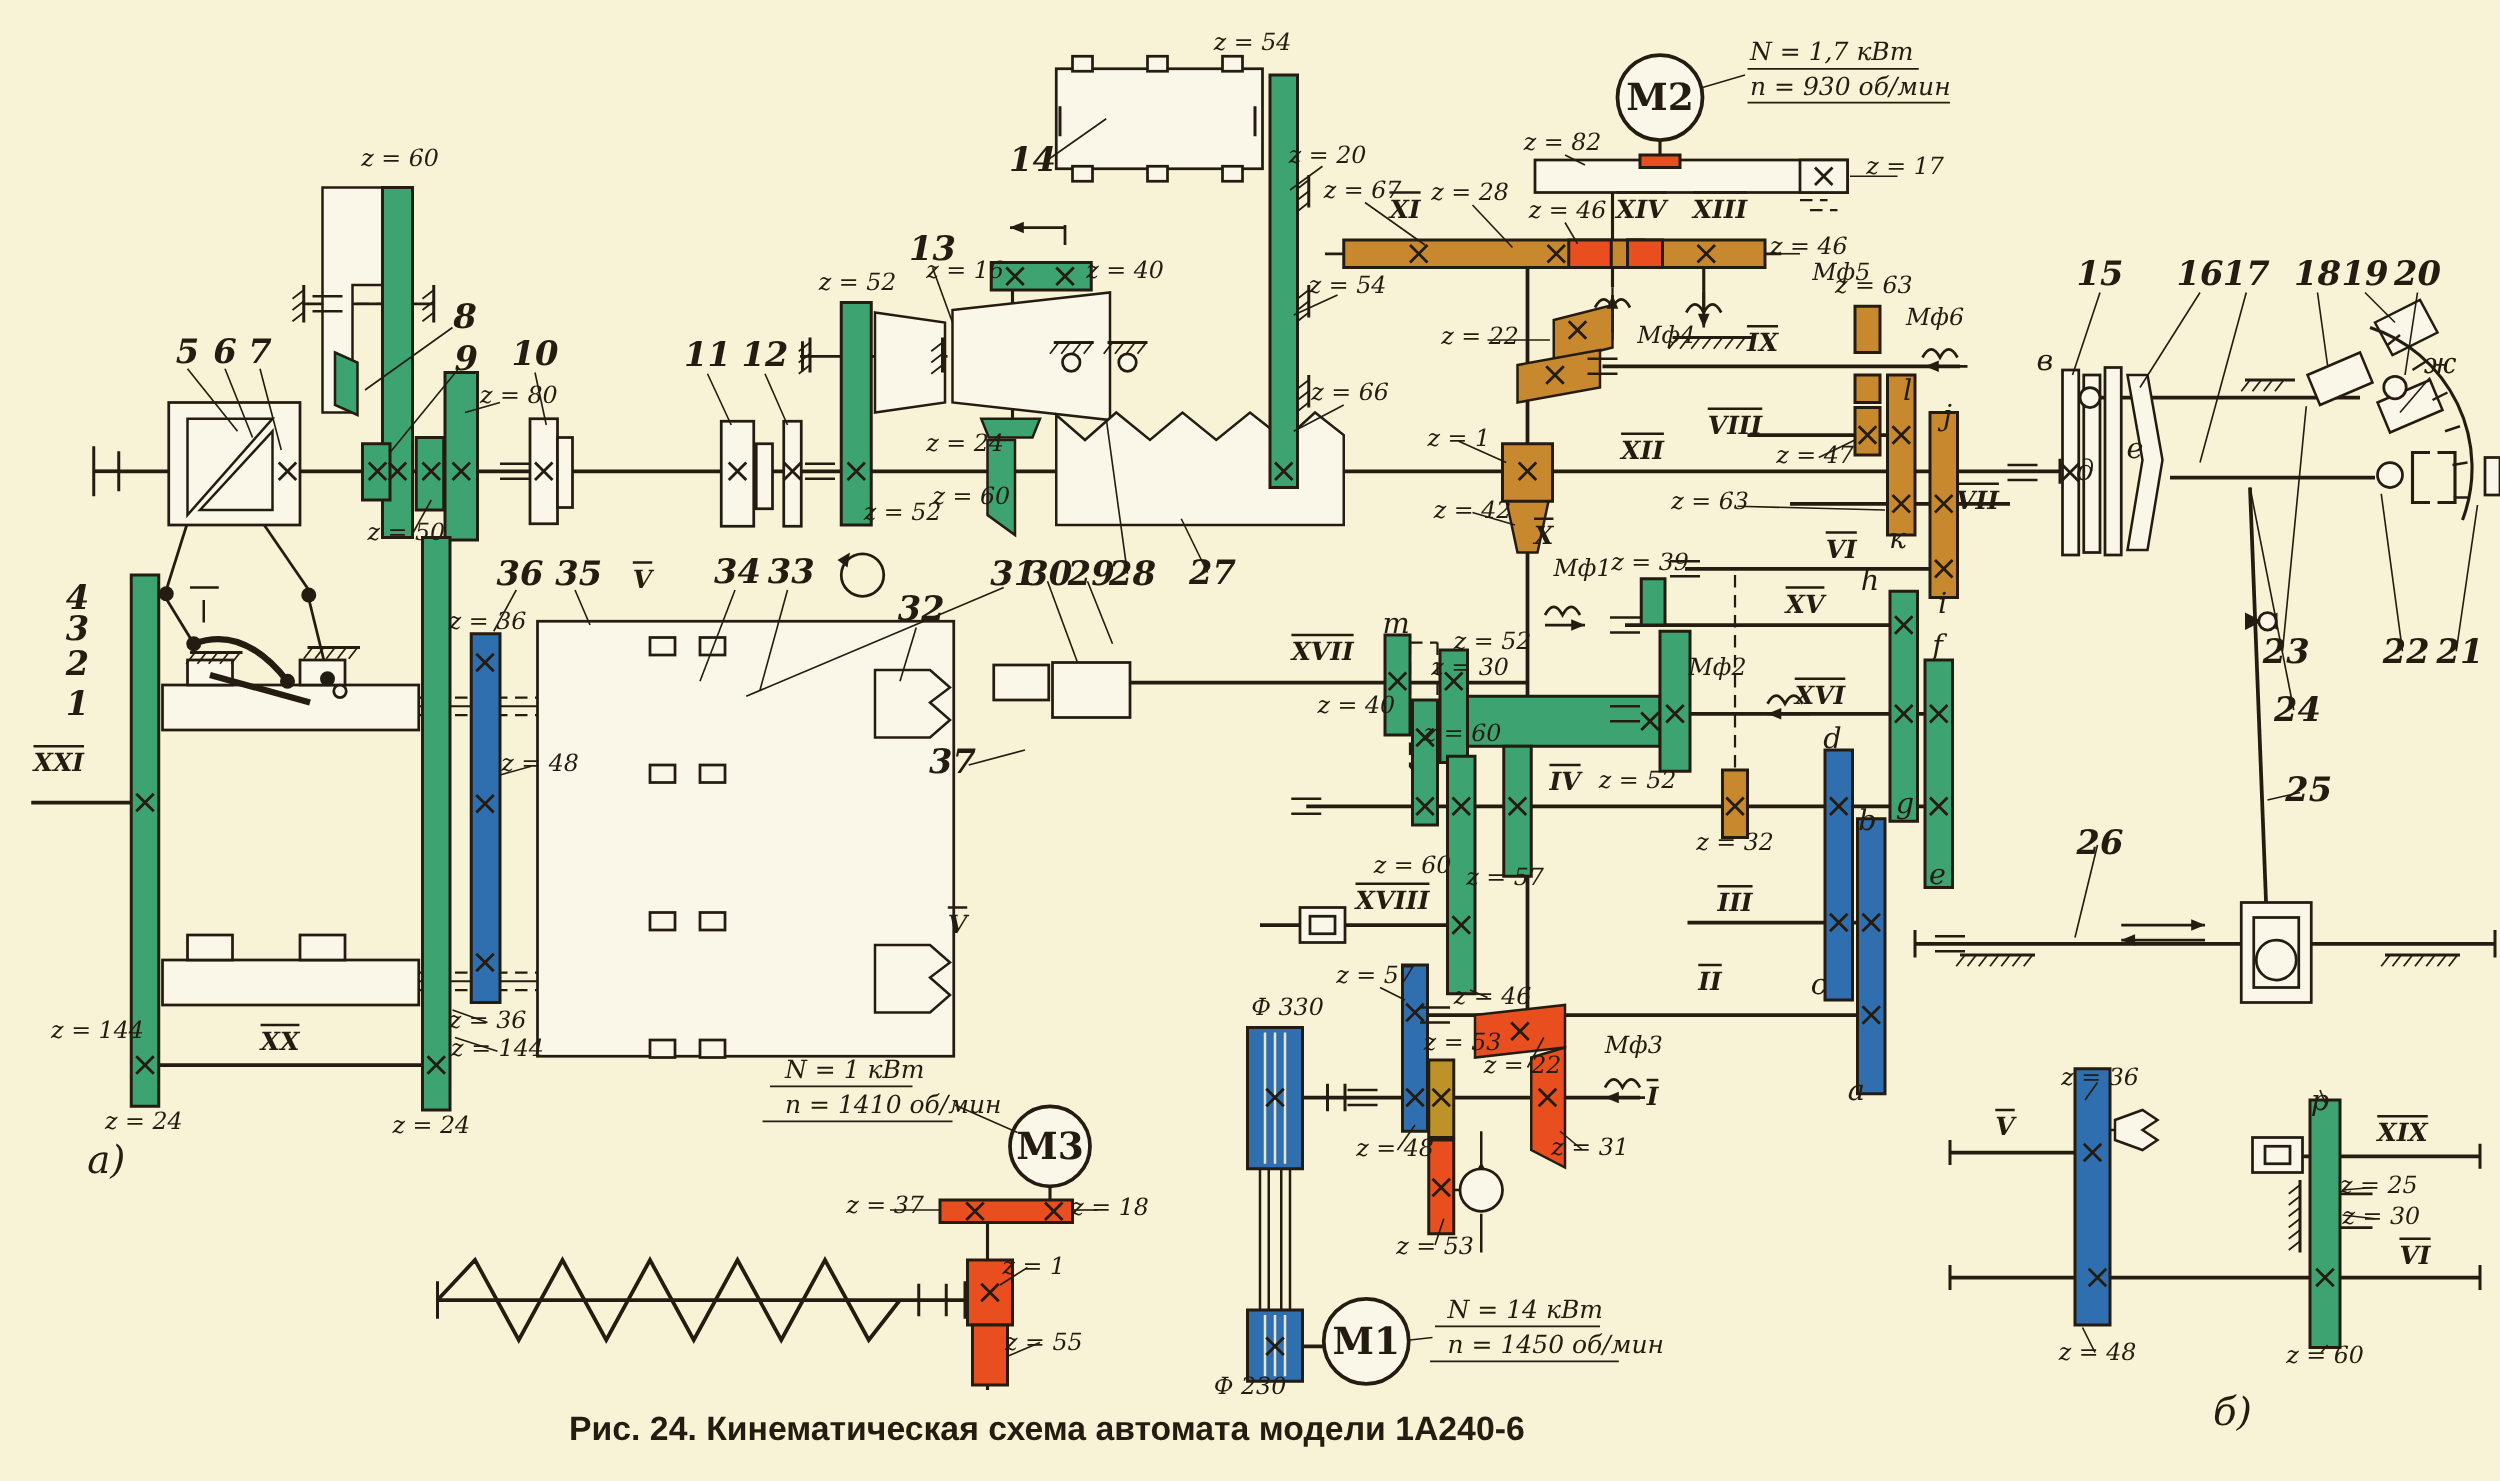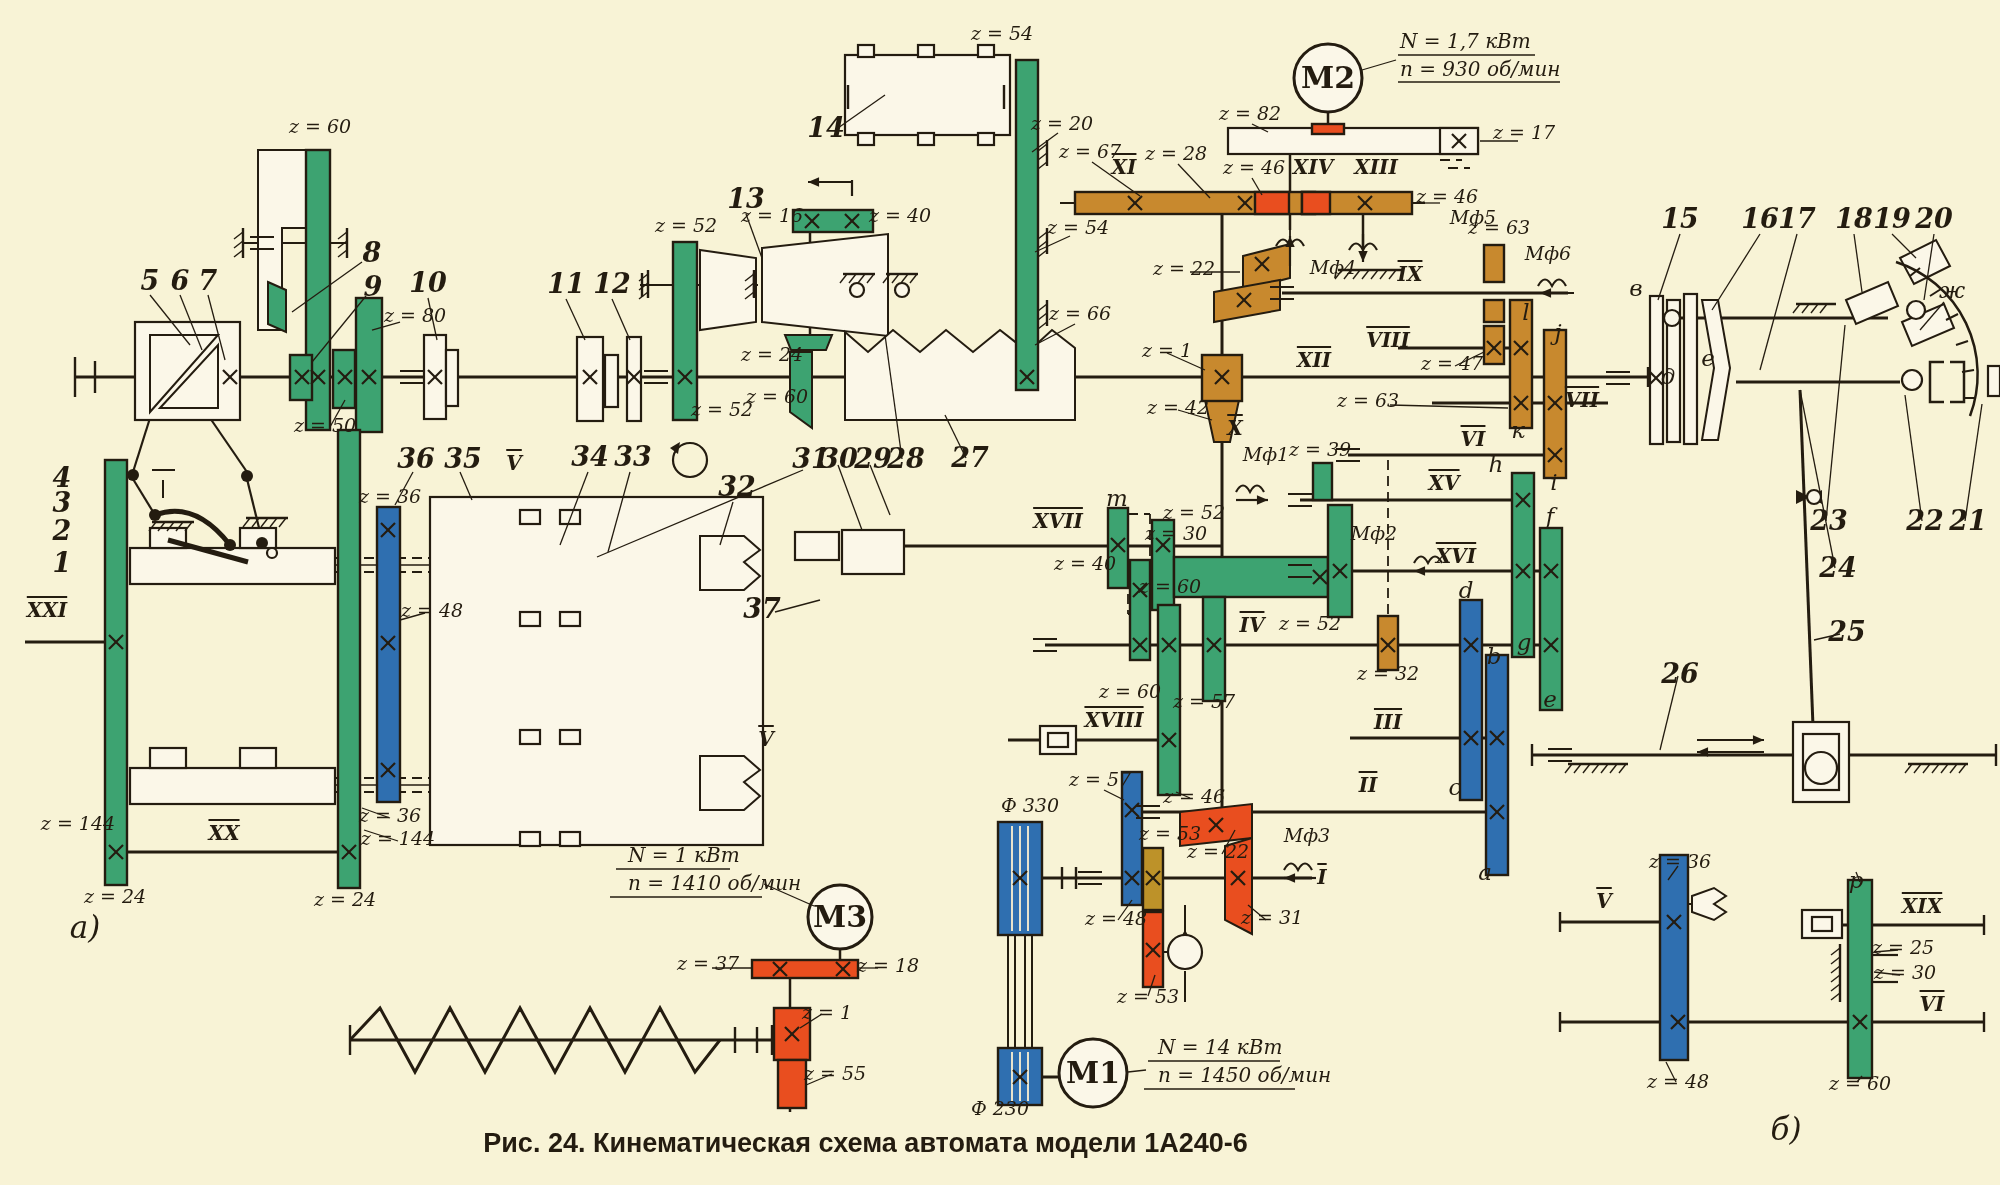--- a/index.html
+++ b/index.html
@@ -1,20 +1,20 @@
 <!DOCTYPE html>
 <html><head>
 <meta charset="utf-8">
 <style>
   html,body{margin:0;padding:0;background:#e8e4c8;}
   .stage{position:relative;width:2000px;height:1185px;background:#f8f3d6;overflow:hidden;
          font-family:"DejaVu Serif", serif;}
   svg{position:absolute;left:0;top:0;}
   .caption{position:absolute;left:0;top:1128px;width:1675px;text-align:center;
-           font-family:"Liberation Sans", sans-serif;font-weight:bold;font-size:27px;color:#241c10;padding-left:28px;}
+           font-family:"Liberation Sans", sans-serif;font-weight:bold;font-size:27px;color:#241c10;}
 </style>
 </head>
 <body>
 
 <div class="stage">
   <svg id="scheme" width="2000" height="1185" viewBox="0 0 2000 1185">
       <line x1="95" y1="377" x2="1648" y2="377" stroke="#241c10" stroke-width="3"></line>
       <line x1="25" y1="642" x2="110" y2="642" stroke="#241c10" stroke-width="3"></line>
       <line x1="128" y1="852" x2="345" y2="852" stroke="#241c10" stroke-width="3"></line>
       <line x1="878" y1="546" x2="1222" y2="546" stroke="#241c10" stroke-width="3"></line>

